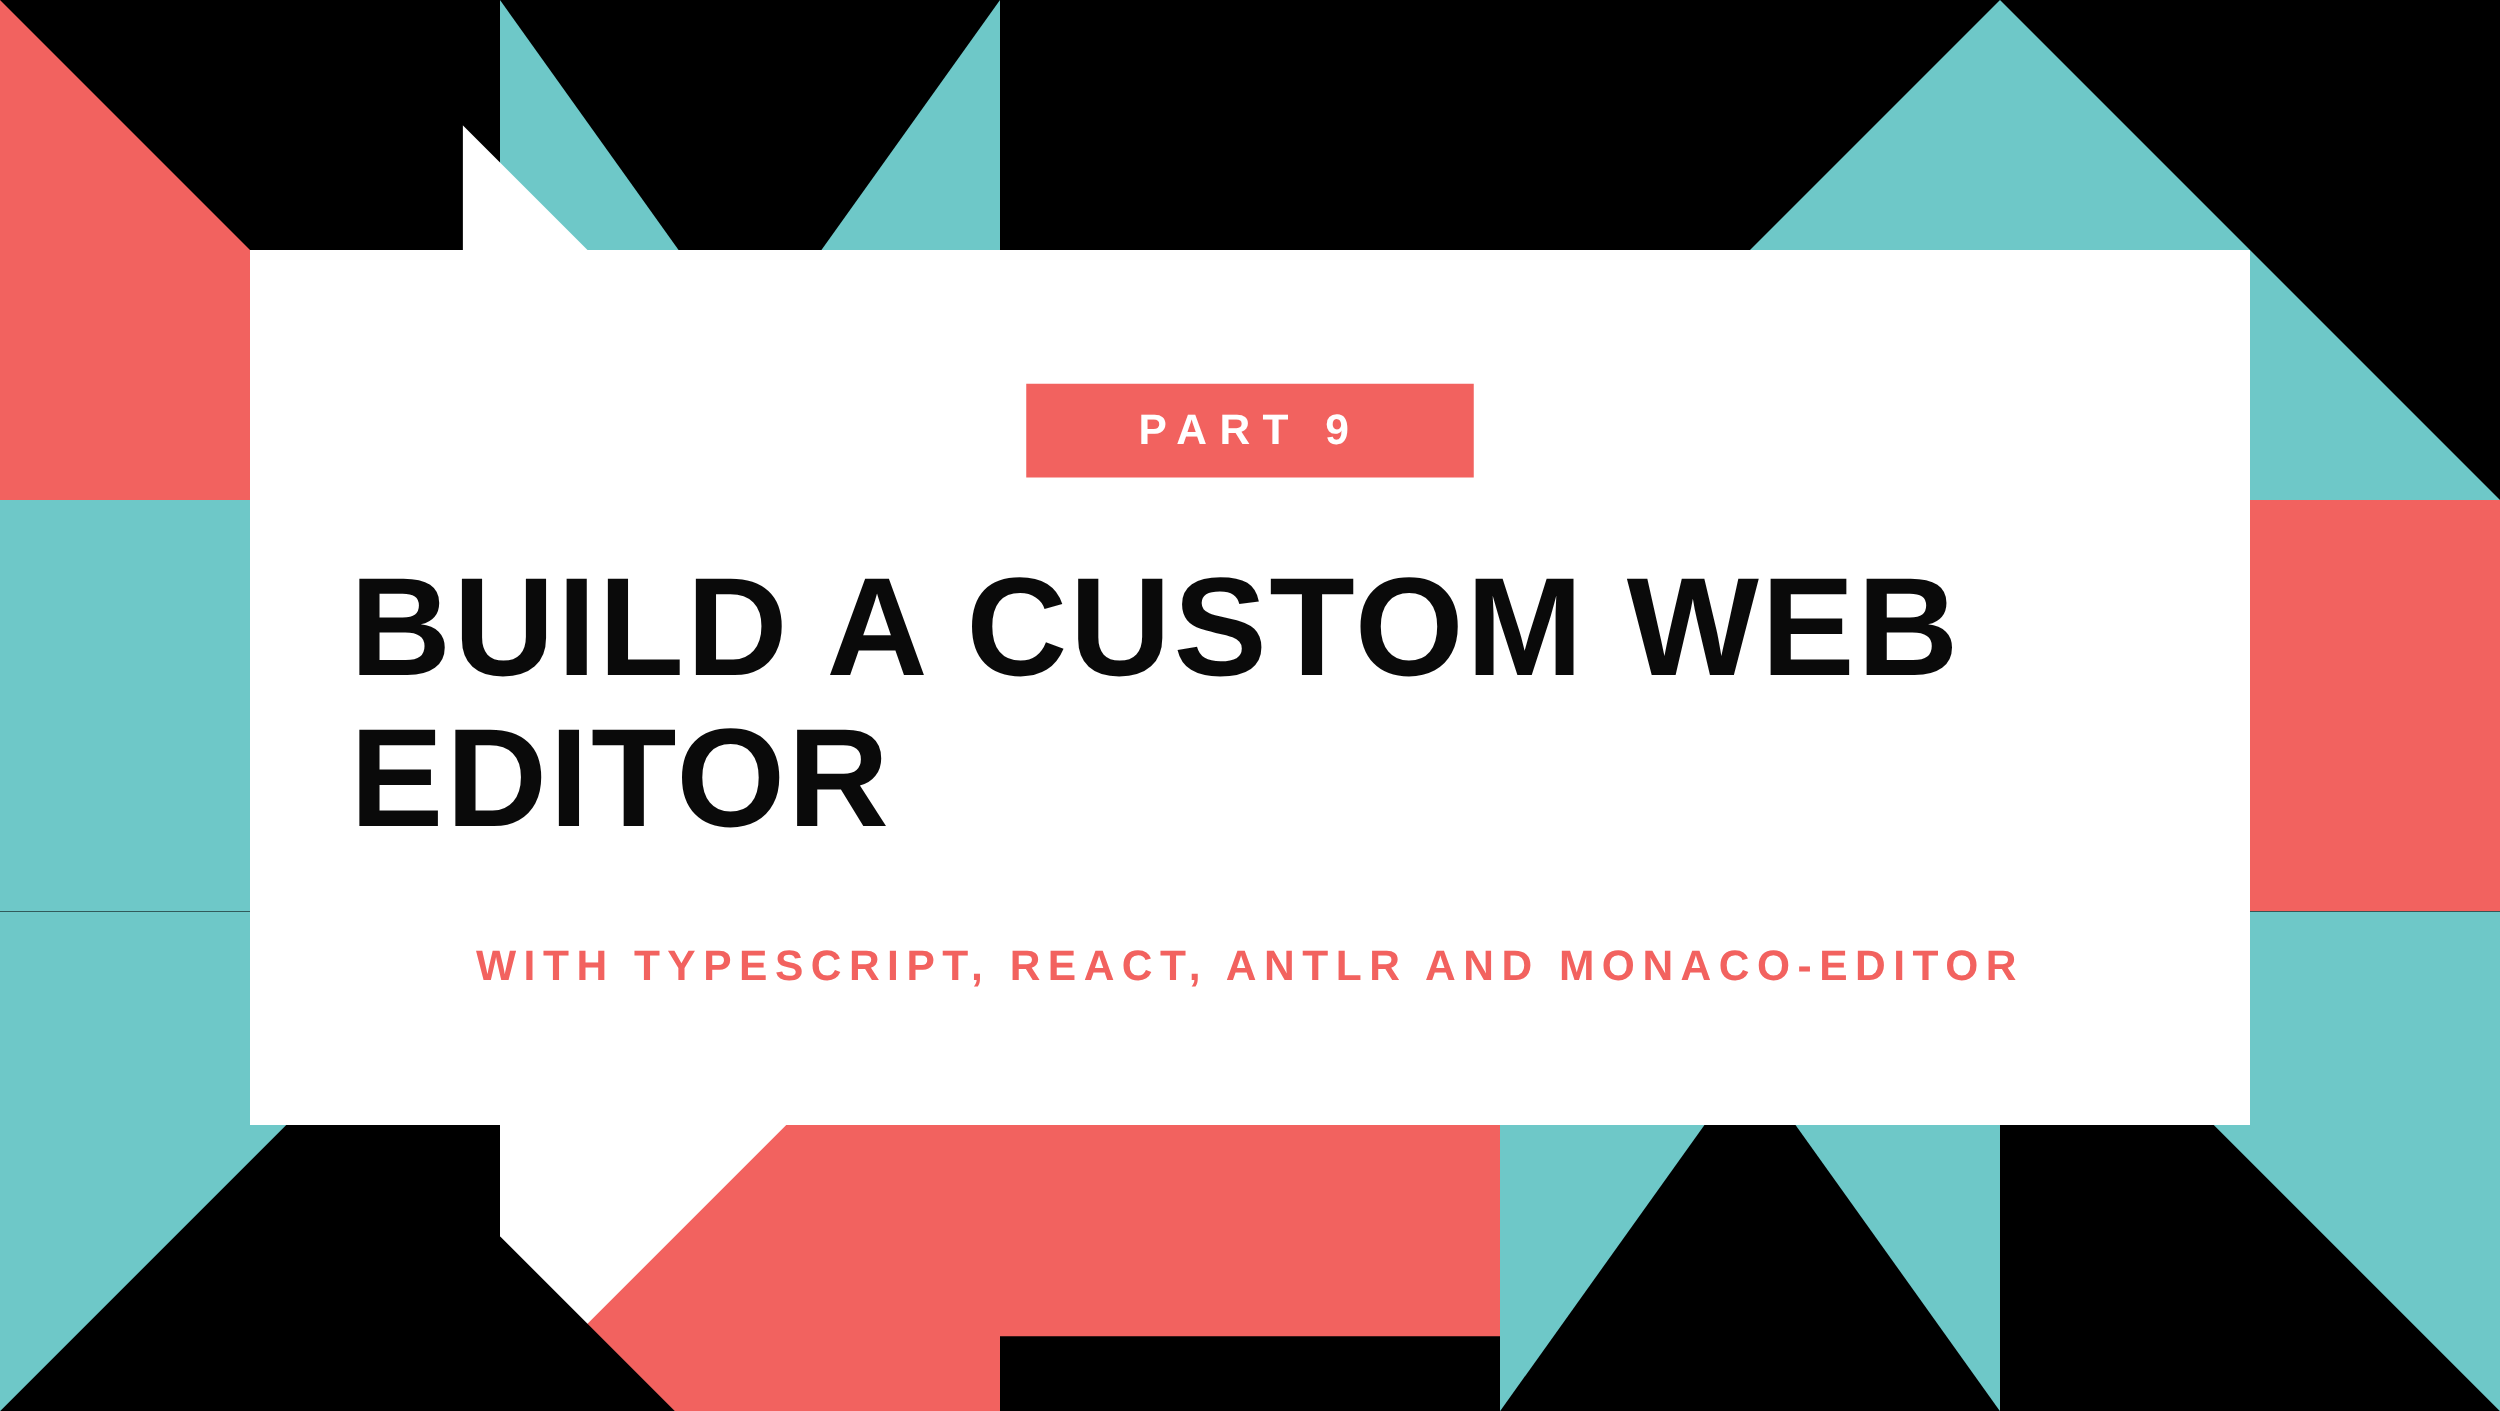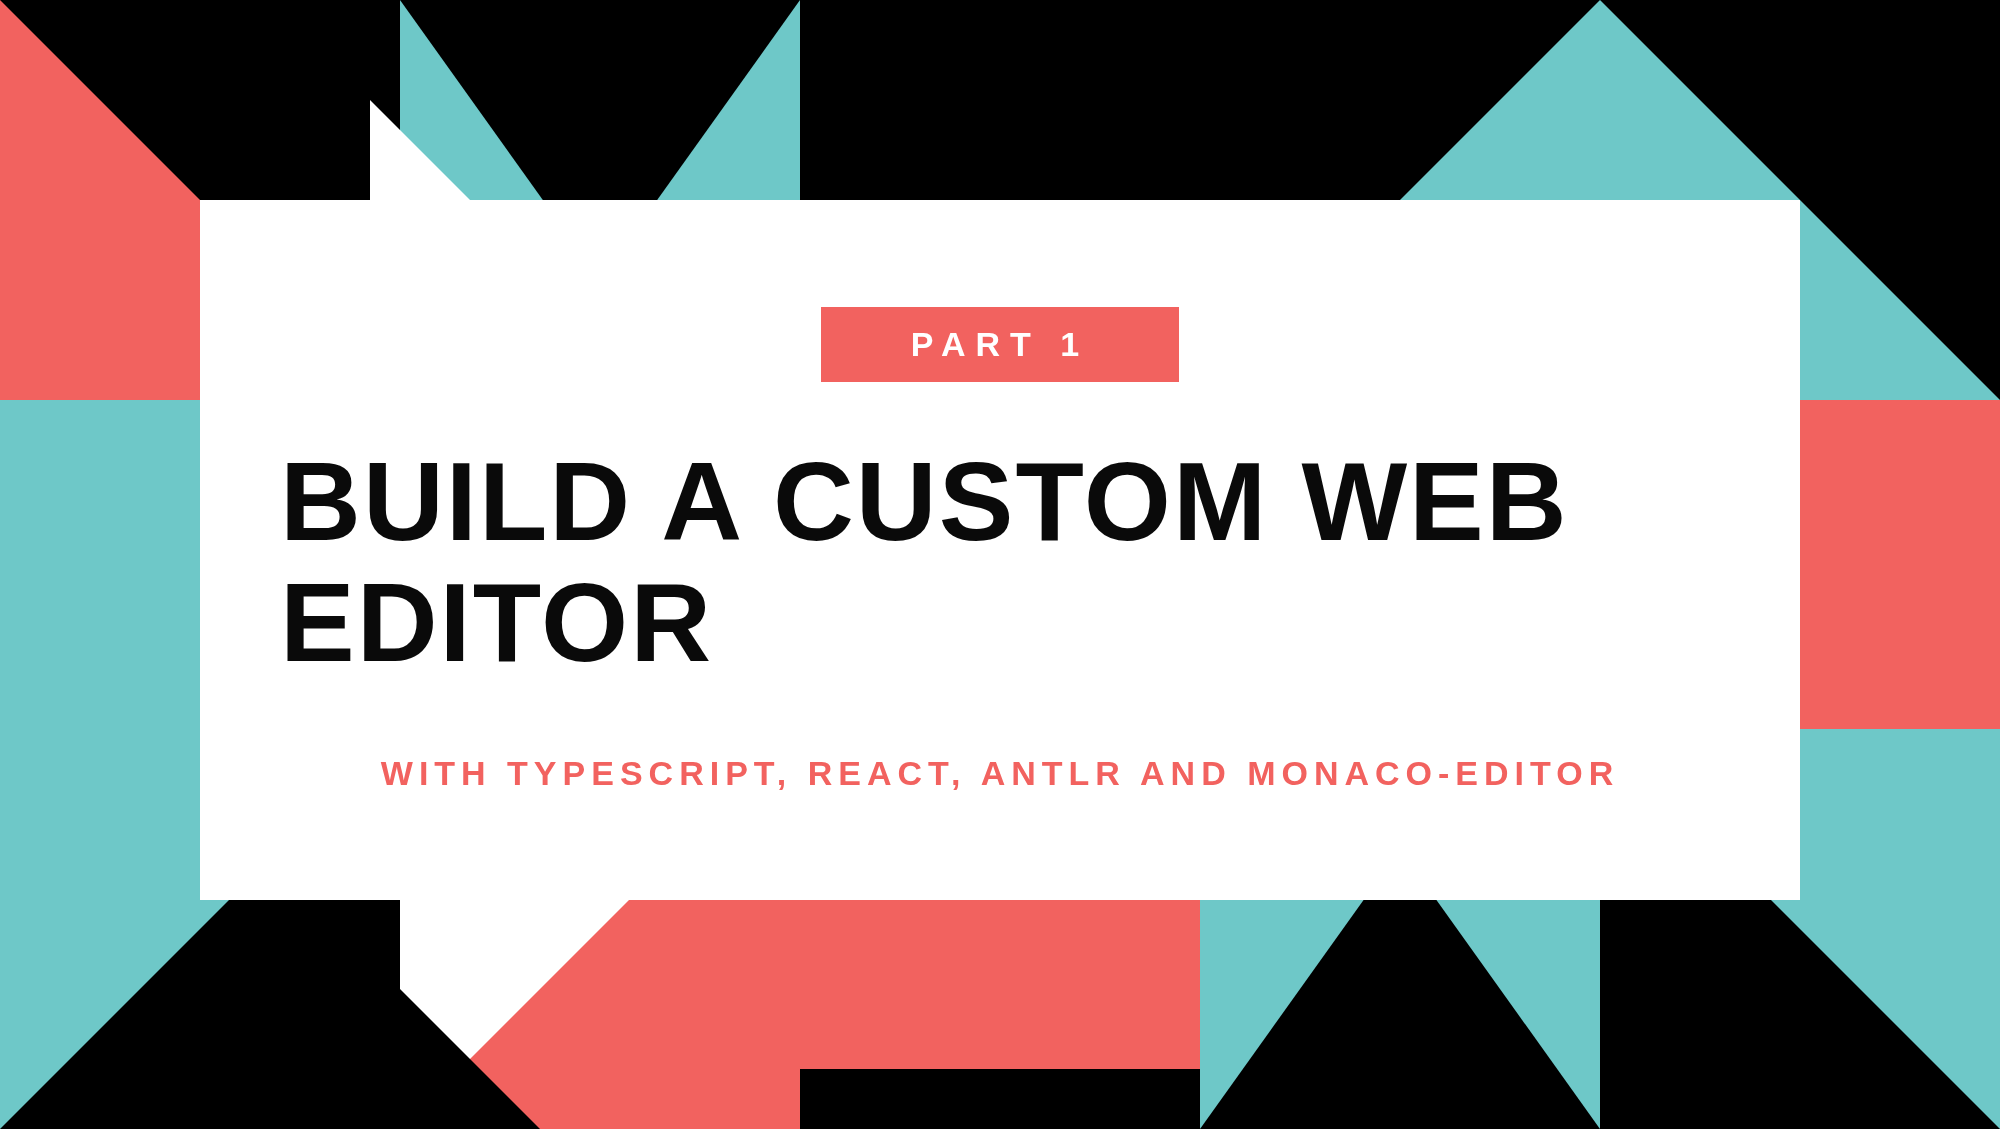--- a/index.html
+++ b/index.html
@@ -169,18 +169,18 @@
     <div class="top-shape black"></div>
     <div class="top-shape teal tri-bl"></div>
     <div class="mid-band coral"></div>
     <div class="bottom-shape black"></div>
     <div class="bottom-shape teal" style="clip-path: polygon(0 0, 100% 0, 100% 100%);"></div>
   </div>
 
   <div class="notch"></div>
 
   <div class="card">
-    <div class="badge">PART 1</div>
+    <div class="badge">PART 9</div>
     <h1 class="title">BUILD A CUSTOM WEB EDITOR</h1>
     <div class="subtitle">WITH TYPESCRIPT, REACT, ANTLR AND MONACO-EDITOR</div>
   </div>
 
 </div>
 
 </body></html>

